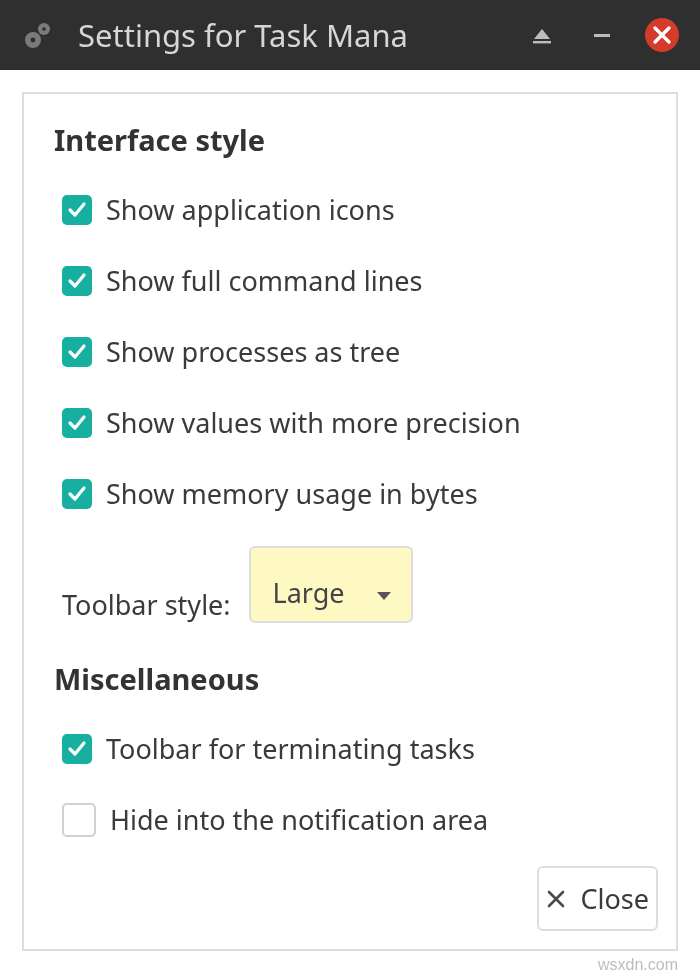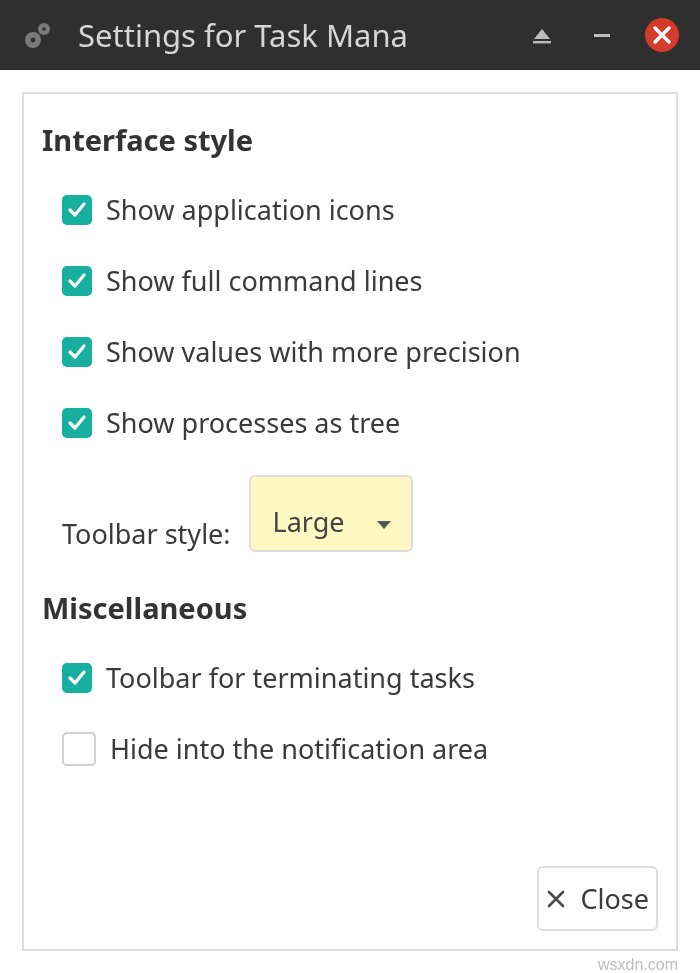--- a/index.html
+++ b/index.html
@@ -68,21 +68,21 @@
   flex: 1;
   border: 2px solid #ddd;
   padding: 18px 18px 18px 18px;
   display: flex;
   flex-direction: column;
 }
 .section-heading {
   font-size: 29px;
   font-weight: 700;
   color: #333;
-  margin: 8px 0 12px 0;
+  margin: 8px 0 12px 12px;
 }
 .options {
   display: flex;
   flex-direction: column;
   gap: 34px;
   margin: 20px 0 28px 20px;
 }
 .option-row {
   display: flex;
   align-items: center;
@@ -209,29 +209,37 @@
               </svg>
           </div>
           <span>Show full command lines</span>
         </div>
         <div class="option-row">
           <div class="checkbox checked">
             <svg width="22" height="22" viewBox="0 0 22 22">
                 <path d="M4 11 L9 16 L18 5" stroke="#fff" stroke-width="3.2" fill="none" stroke-linecap="round" stroke-linejoin="round"></path>
               </svg>
           </div>
+          <span>Show processes as tree</span>
+        </div>
+        <div class="option-row">
+          <div class="checkbox checked">
+            <svg width="22" height="22" viewBox="0 0 22 22">
+                <path d="M4 11 L9 16 L18 5" stroke="#fff" stroke-width="3.2" fill="none" stroke-linecap="round" stroke-linejoin="round"></path>
+              </svg>
+          </div>
           <span>Show values with more precision</span>
         </div>
         <div class="option-row">
           <div class="checkbox checked">
             <svg width="22" height="22" viewBox="0 0 22 22">
                 <path d="M4 11 L9 16 L18 5" stroke="#fff" stroke-width="3.2" fill="none" stroke-linecap="round" stroke-linejoin="round"></path>
               </svg>
           </div>
-          <span>Show processes as tree</span>
+          <span>Show memory usage in bytes</span>
         </div>
 
         <div class="toolbar-row">
           <span>Toolbar style:</span>
           <div class="dropdown">
             <span>Large</span>
             <span>
               <svg width="18" height="14" viewBox="0 0 18 14">
                   <path d="M2 3 L9 11 L16 3 Z" fill="#555"></path>
                 </svg>

